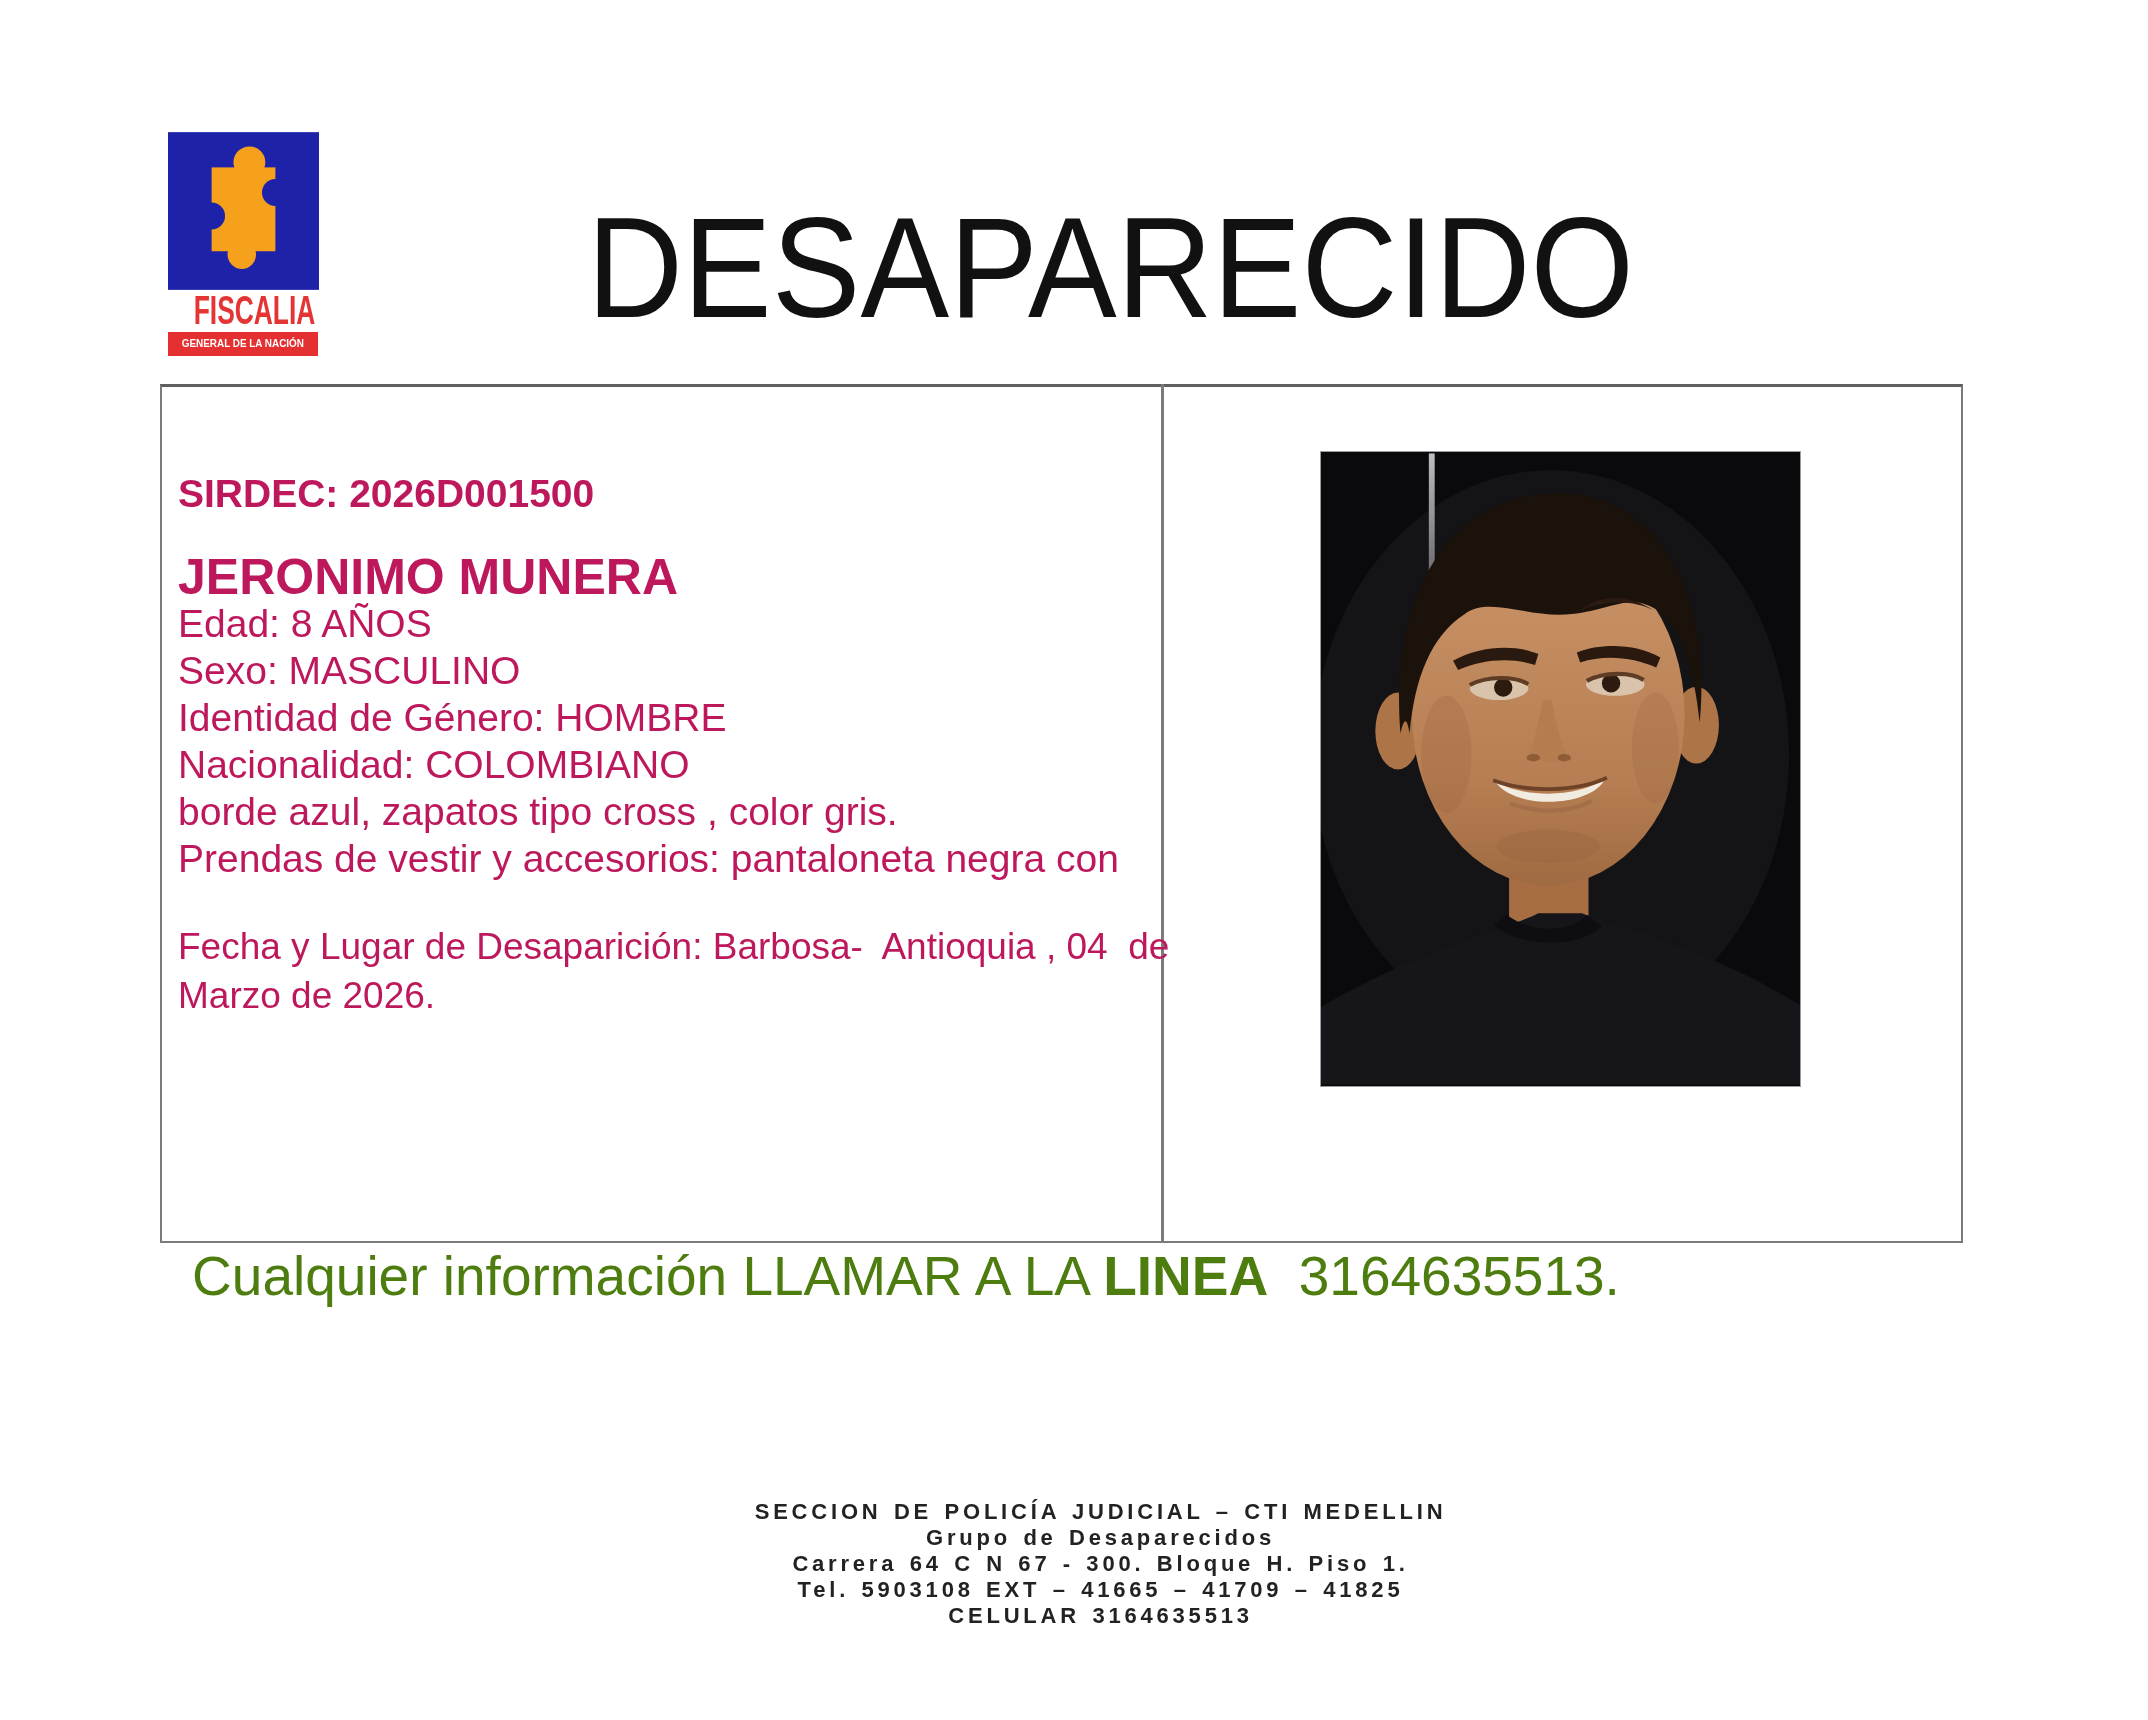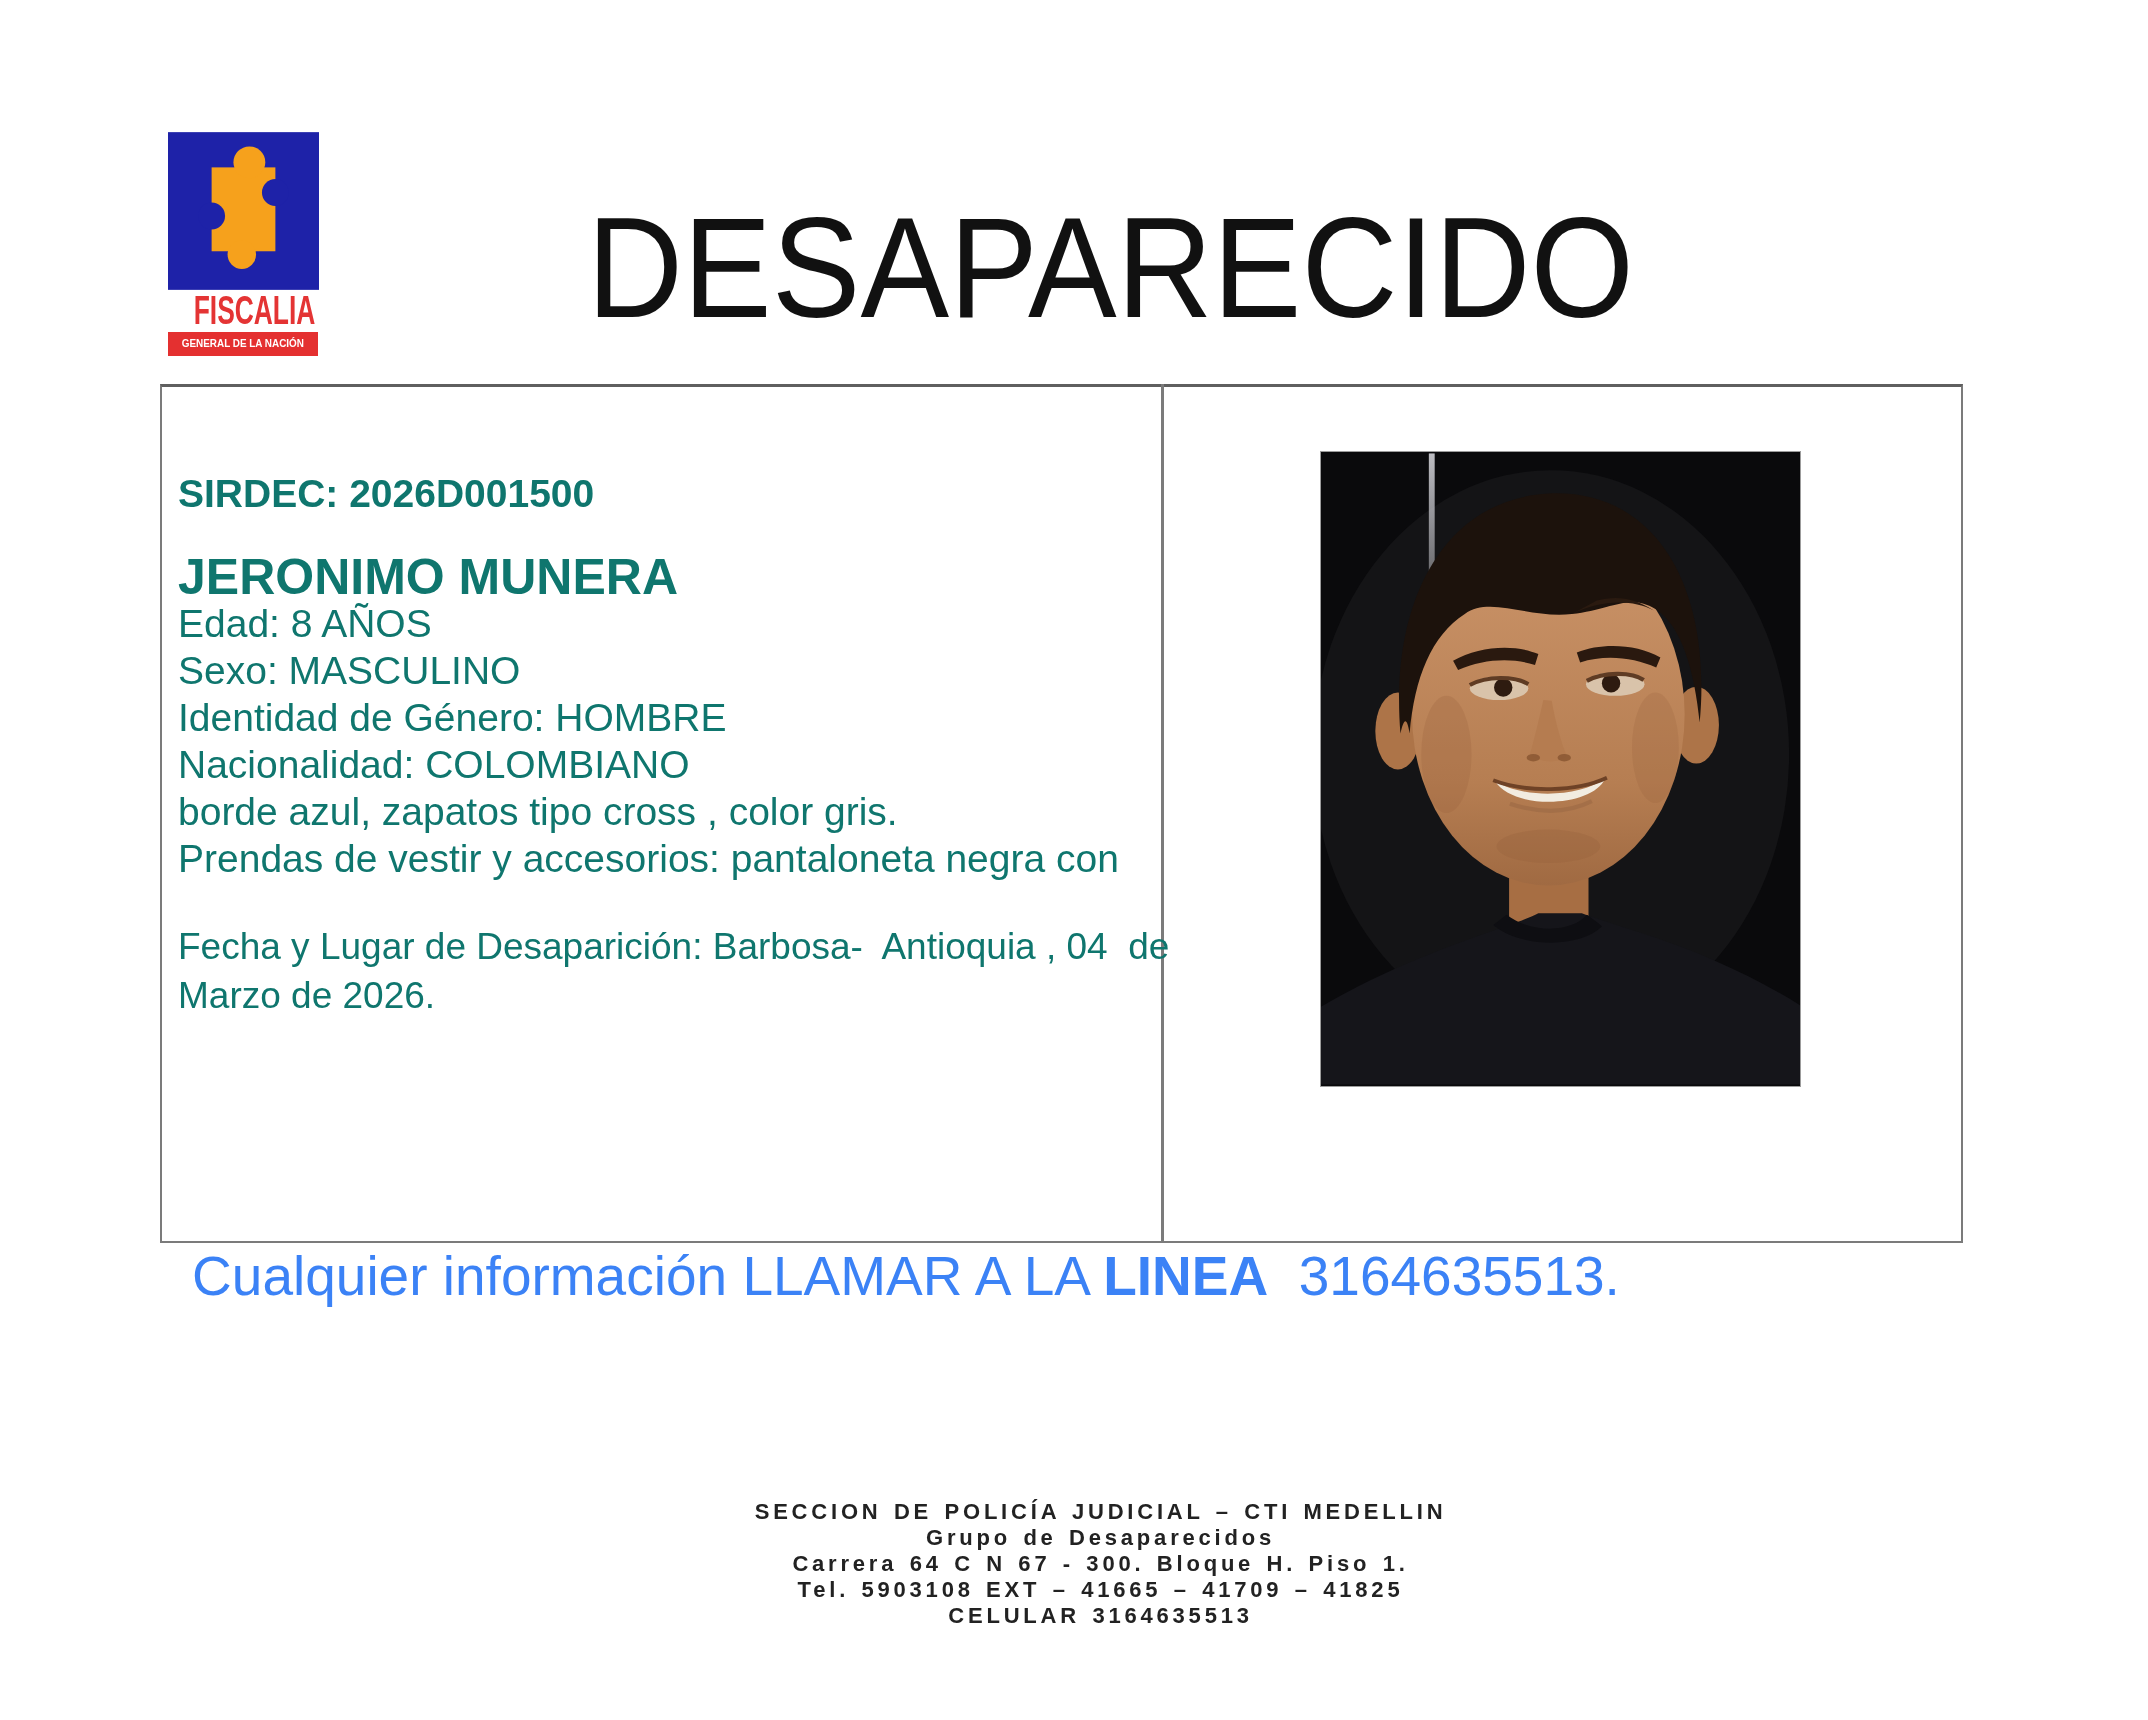--- a/index.html
+++ b/index.html
@@ -94,21 +94,21 @@
     top: 384px;
     width: 2.5px;
     height: 859px;
     background: #7b7b7b;
   }
   .left-cell {
     position: absolute;
     left: 178px;
     top: 387px;
     width: 965px;
-    color: #0f766e;
+    color: #be185d;
   }
   .left-cell p { margin: 0; white-space: pre; }
   .line-sirdec {
     margin-top: 83px !important;
     font-size: 39px;
     line-height: 47px;
     font-weight: bold;
   }
   .line-name {
     margin-top: 34px !important;
@@ -146,21 +146,21 @@
   .contact-line {
     position: absolute;
     left: 0;
     top: 1244px;
     width: 1772px;
     box-sizing: border-box;
     padding-left: 40px;
     text-align: center;
     font-size: 55px;
     line-height: 64px;
-    color: #3b82f6;
+    color: #4d7c0f;
     white-space: pre;
   }
   .contact-line .bold { font-weight: bold; }
 
   
   .footer-block {
     position: absolute;
     left: 0;
     top: 1499px;
     width: 2148px;

